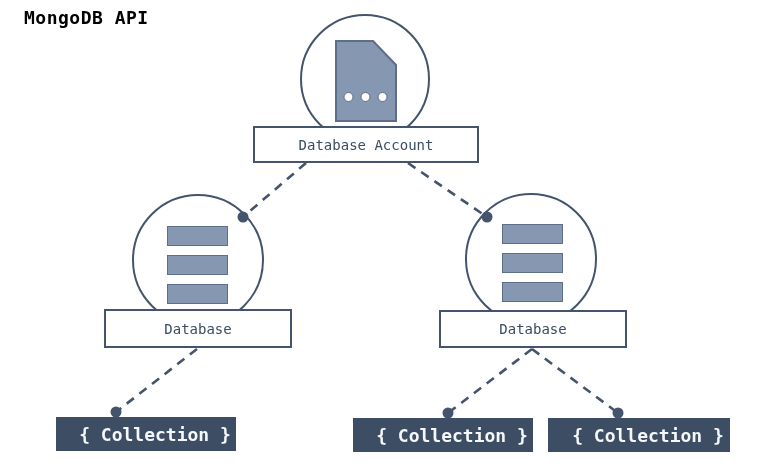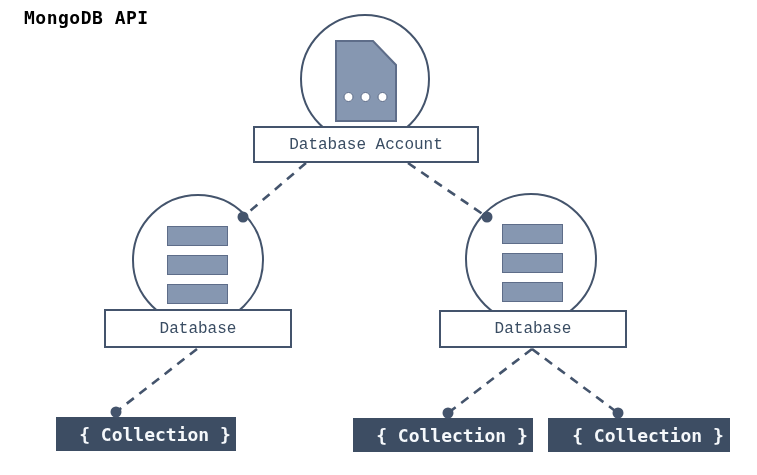--- a/index.html
+++ b/index.html
@@ -59,23 +59,22 @@
     border: 1.5px solid var(--node-fill-border);
   }
   .label-box {
     position: absolute;
     display: flex;
     align-items: center;
     justify-content: center;
     background: var(--background);
     border: 2px solid var(--stroke);
     color: var(--label-text);
-    font-size: 16px;
+    font-size: 14px;
     white-space: nowrap;
-    font-family: Liberation Mono, monospace;
   }
   .box-account  { left: 253px; top: 126px; width: 226px; height: 37px; }
   .box-db-left  { left: 104px; top: 309px; width: 188px; height: 39px; }
   .box-db-right { left: 439px; top: 310px; width: 188px; height: 38px; }
   .collection-box {
     position: absolute;
     display: flex;
     align-items: center;
     justify-content: center;
     background: var(--collection-bg);

